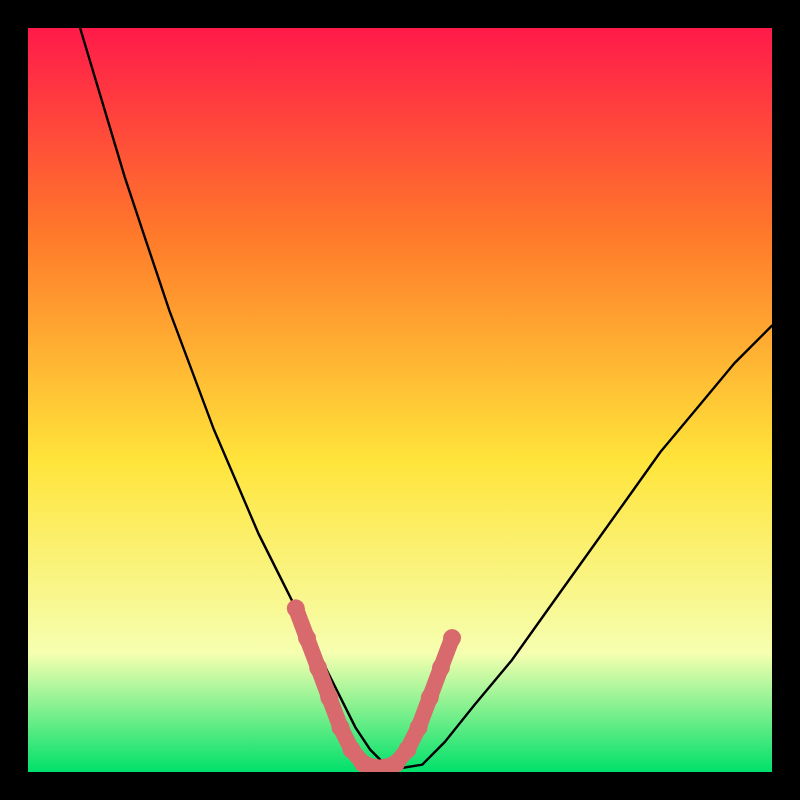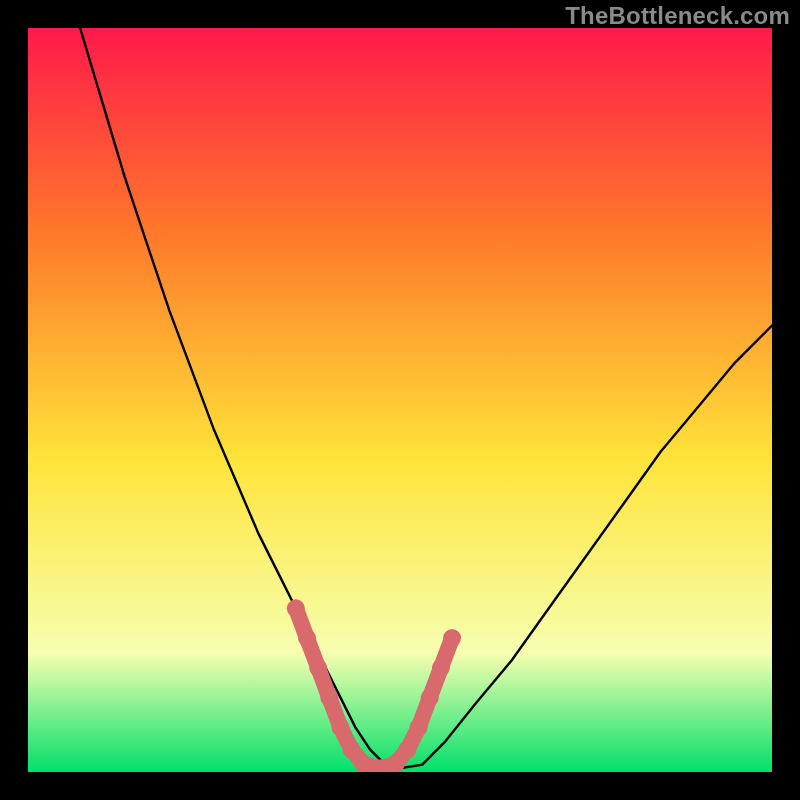--- a/index.html
+++ b/index.html
@@ -36,21 +36,20 @@
     color: #8a8a8a;
     letter-spacing: 0.2px;
     user-select: none;
   }
   svg { display: block; }
 </style>
 </head>
 <body>
 
 <div class="frame">
-  <div class="watermark">TheBottleneck.com</div>
   <div class="plot">
     <svg id="svg" width="744" height="744" viewBox="0 0 744 744">
       <defs>
         <linearGradient id="bgGrad" x1="0" y1="0" x2="0" y2="1">
           <stop id="g0" offset="0%" stop-color="#ff1a4a"></stop>
           <stop id="g1" offset="28%" stop-color="#ff7a2a"></stop>
           <stop id="g2" offset="58%" stop-color="#ffe43a"></stop>
           <stop id="g3" offset="84%" stop-color="#f6ffb0"></stop>
           <stop id="g4" offset="100%" stop-color="#00e06a"></stop>
         </linearGradient>

